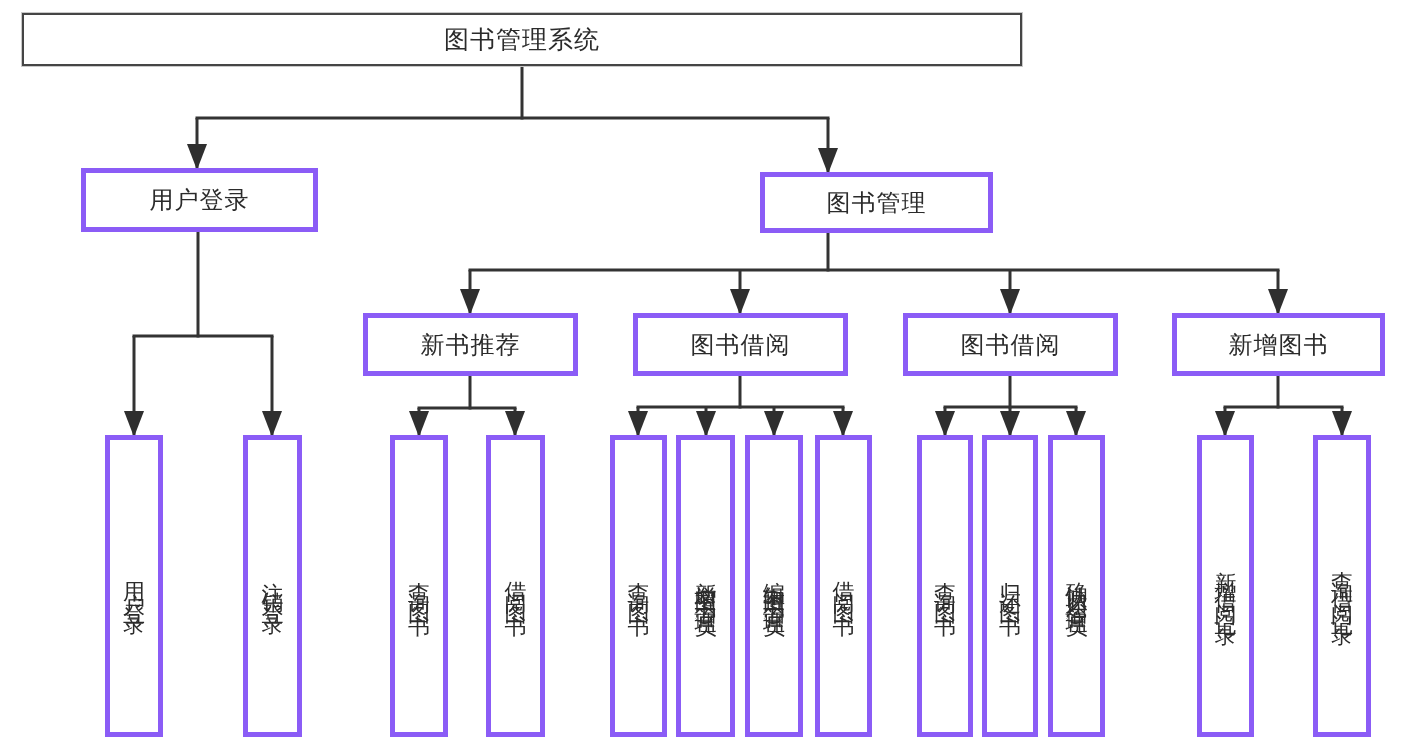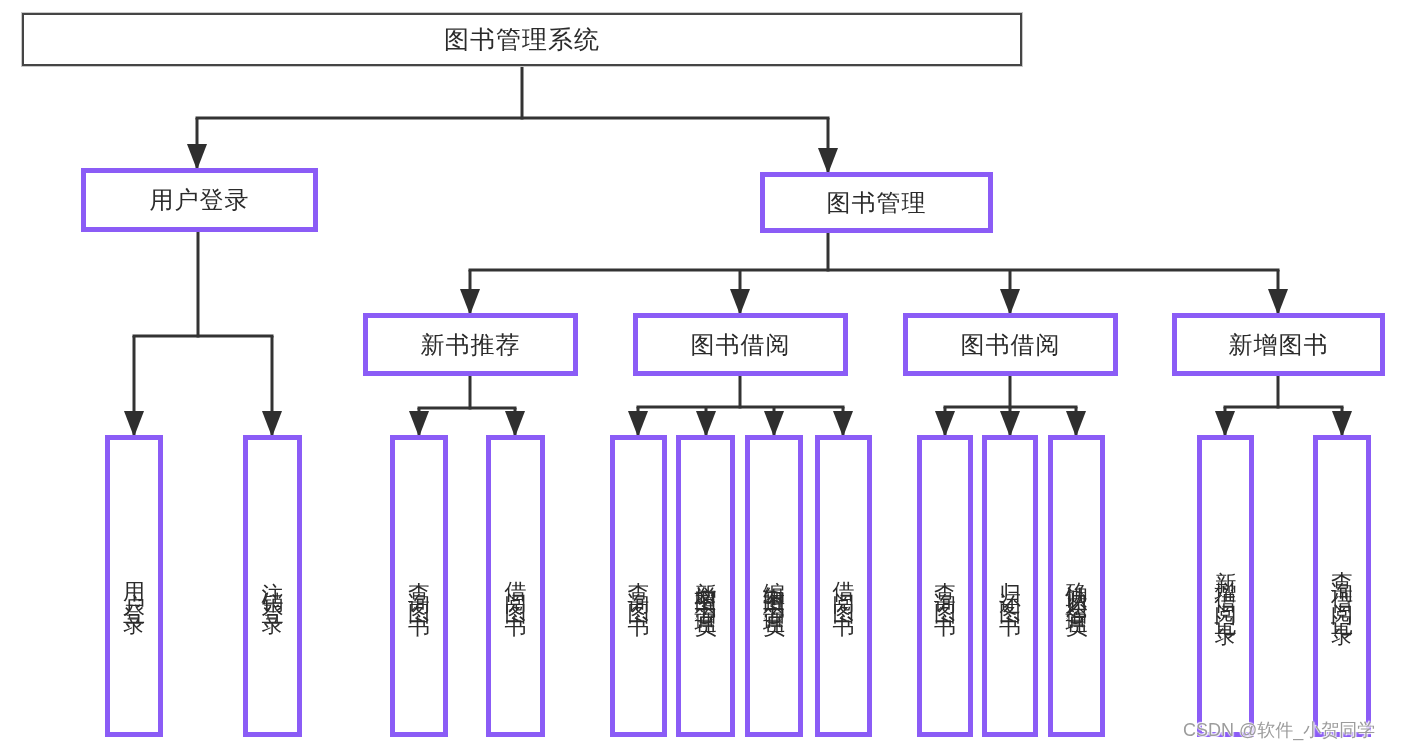--- a/index.html
+++ b/index.html
@@ -160,15 +160,14 @@
   <div class="node leaf tight" style="left:745px; top:435px; width:58px; height:302px;">编辑图书（管理员）</div>
   <div class="node leaf" style="left:815px; top:435px; width:57px; height:302px;">借阅图书</div>
 
   <div class="node leaf" style="left:917px; top:435px; width:56px; height:302px;">查询图书</div>
   <div class="node leaf" style="left:982px; top:435px; width:56px; height:302px;">归还图书</div>
   <div class="node leaf tight" style="left:1048px; top:435px; width:57px; height:302px;">确认归还（管理员）</div>
 
   <div class="node leaf" style="left:1197px; top:435px; width:57px; height:302px;">新增借阅记录</div>
   <div class="node leaf" style="left:1313px; top:435px; width:58px; height:302px;">查询借阅记录</div>
 
-  <div class="watermark">CSDN @软件_小贺同学</div>
 
 </div>
 
 </body></html>

